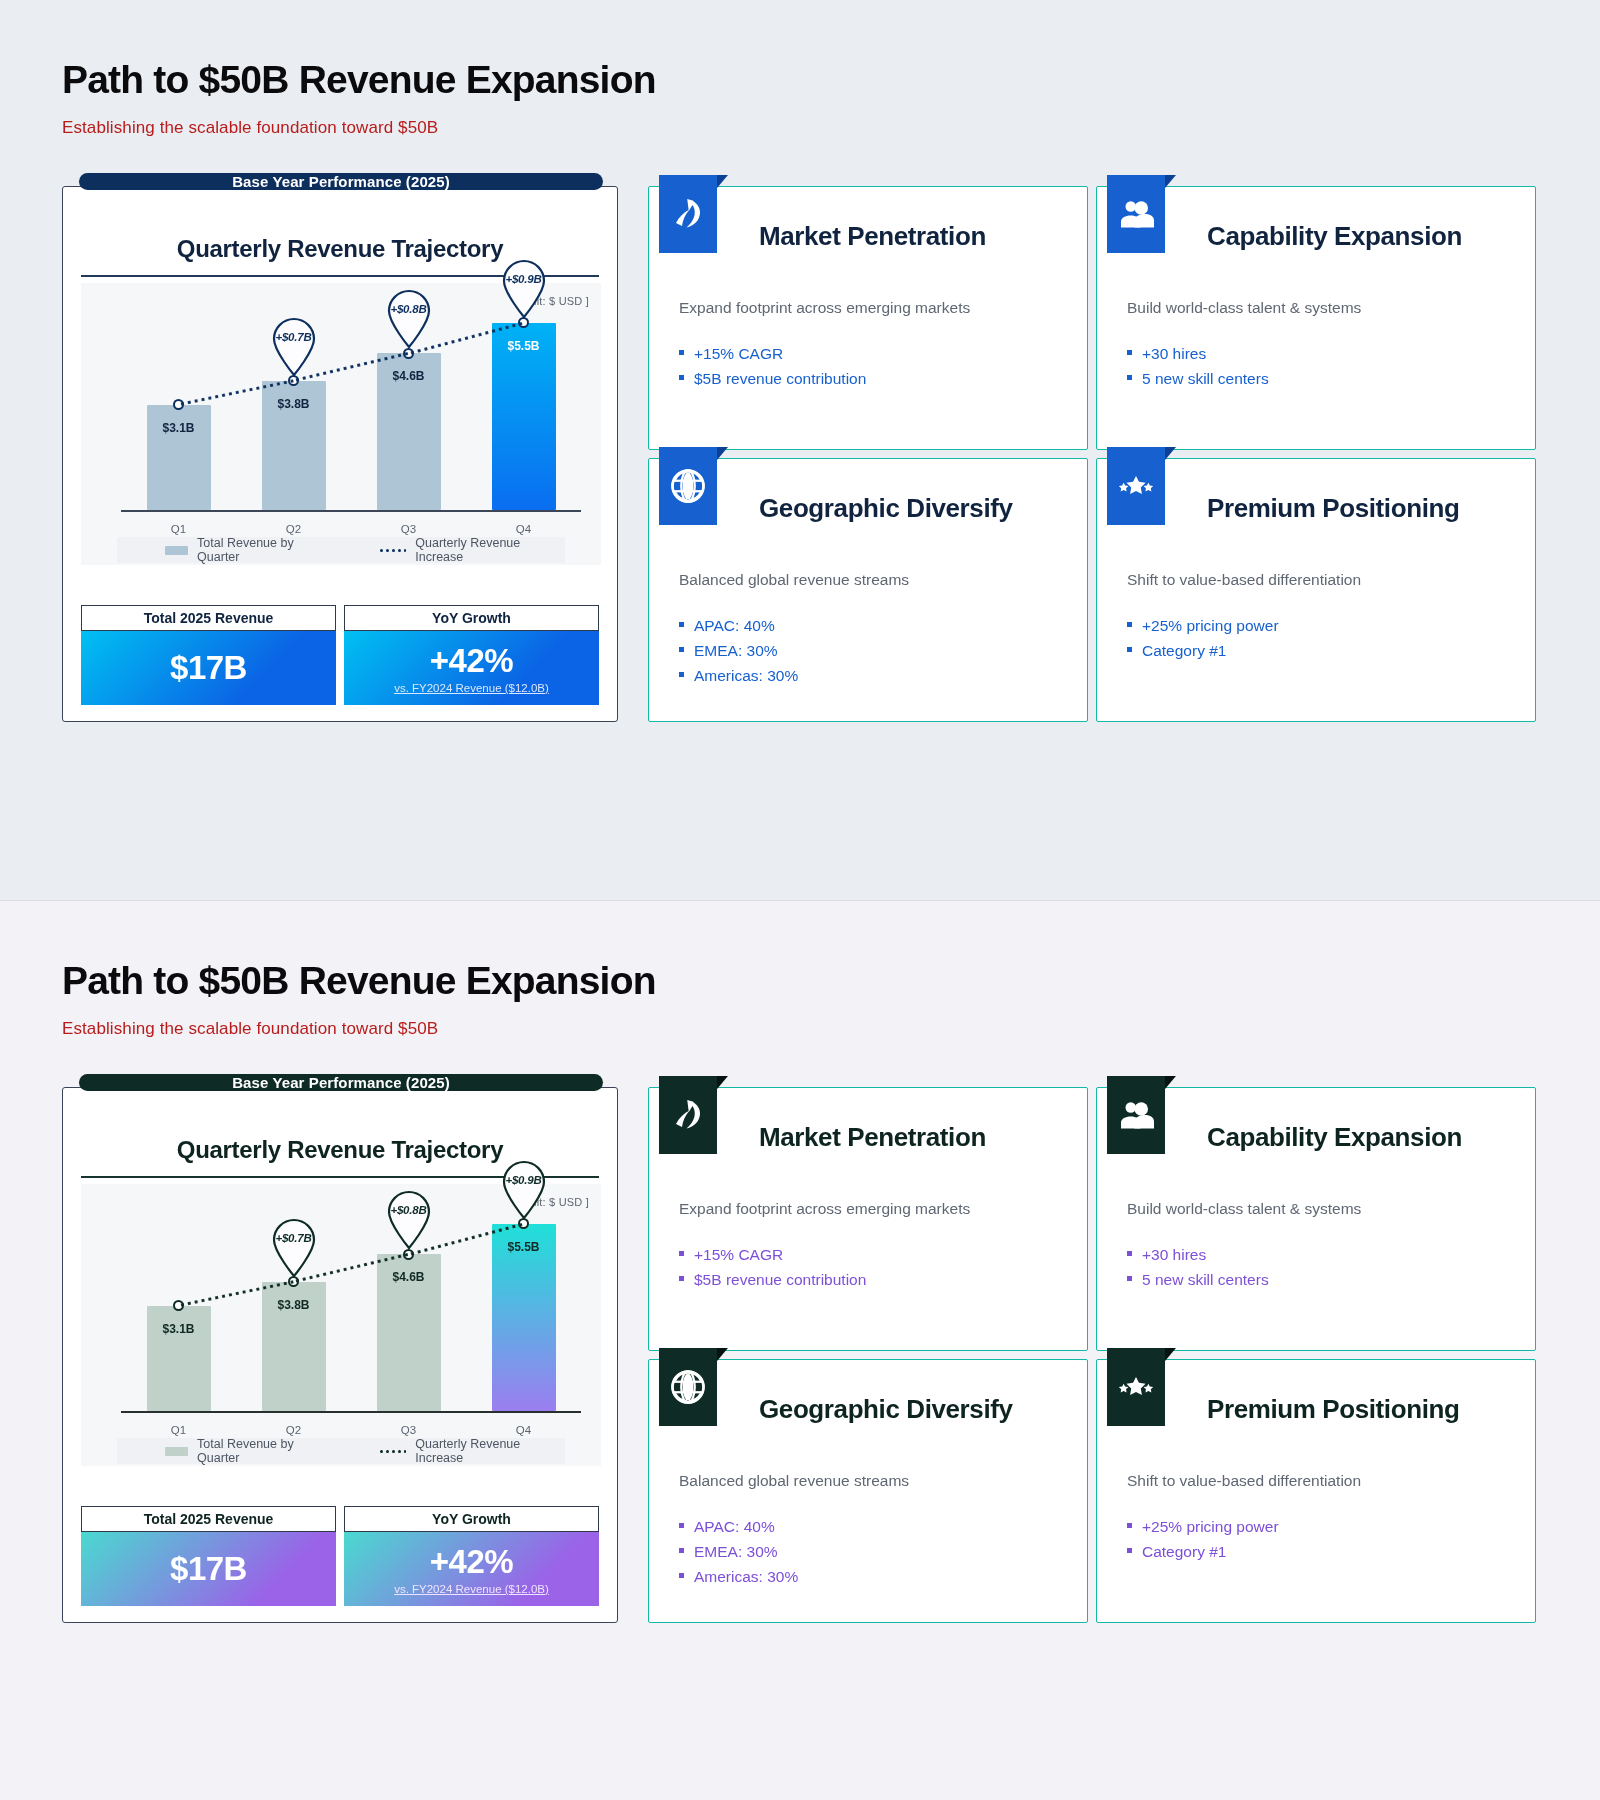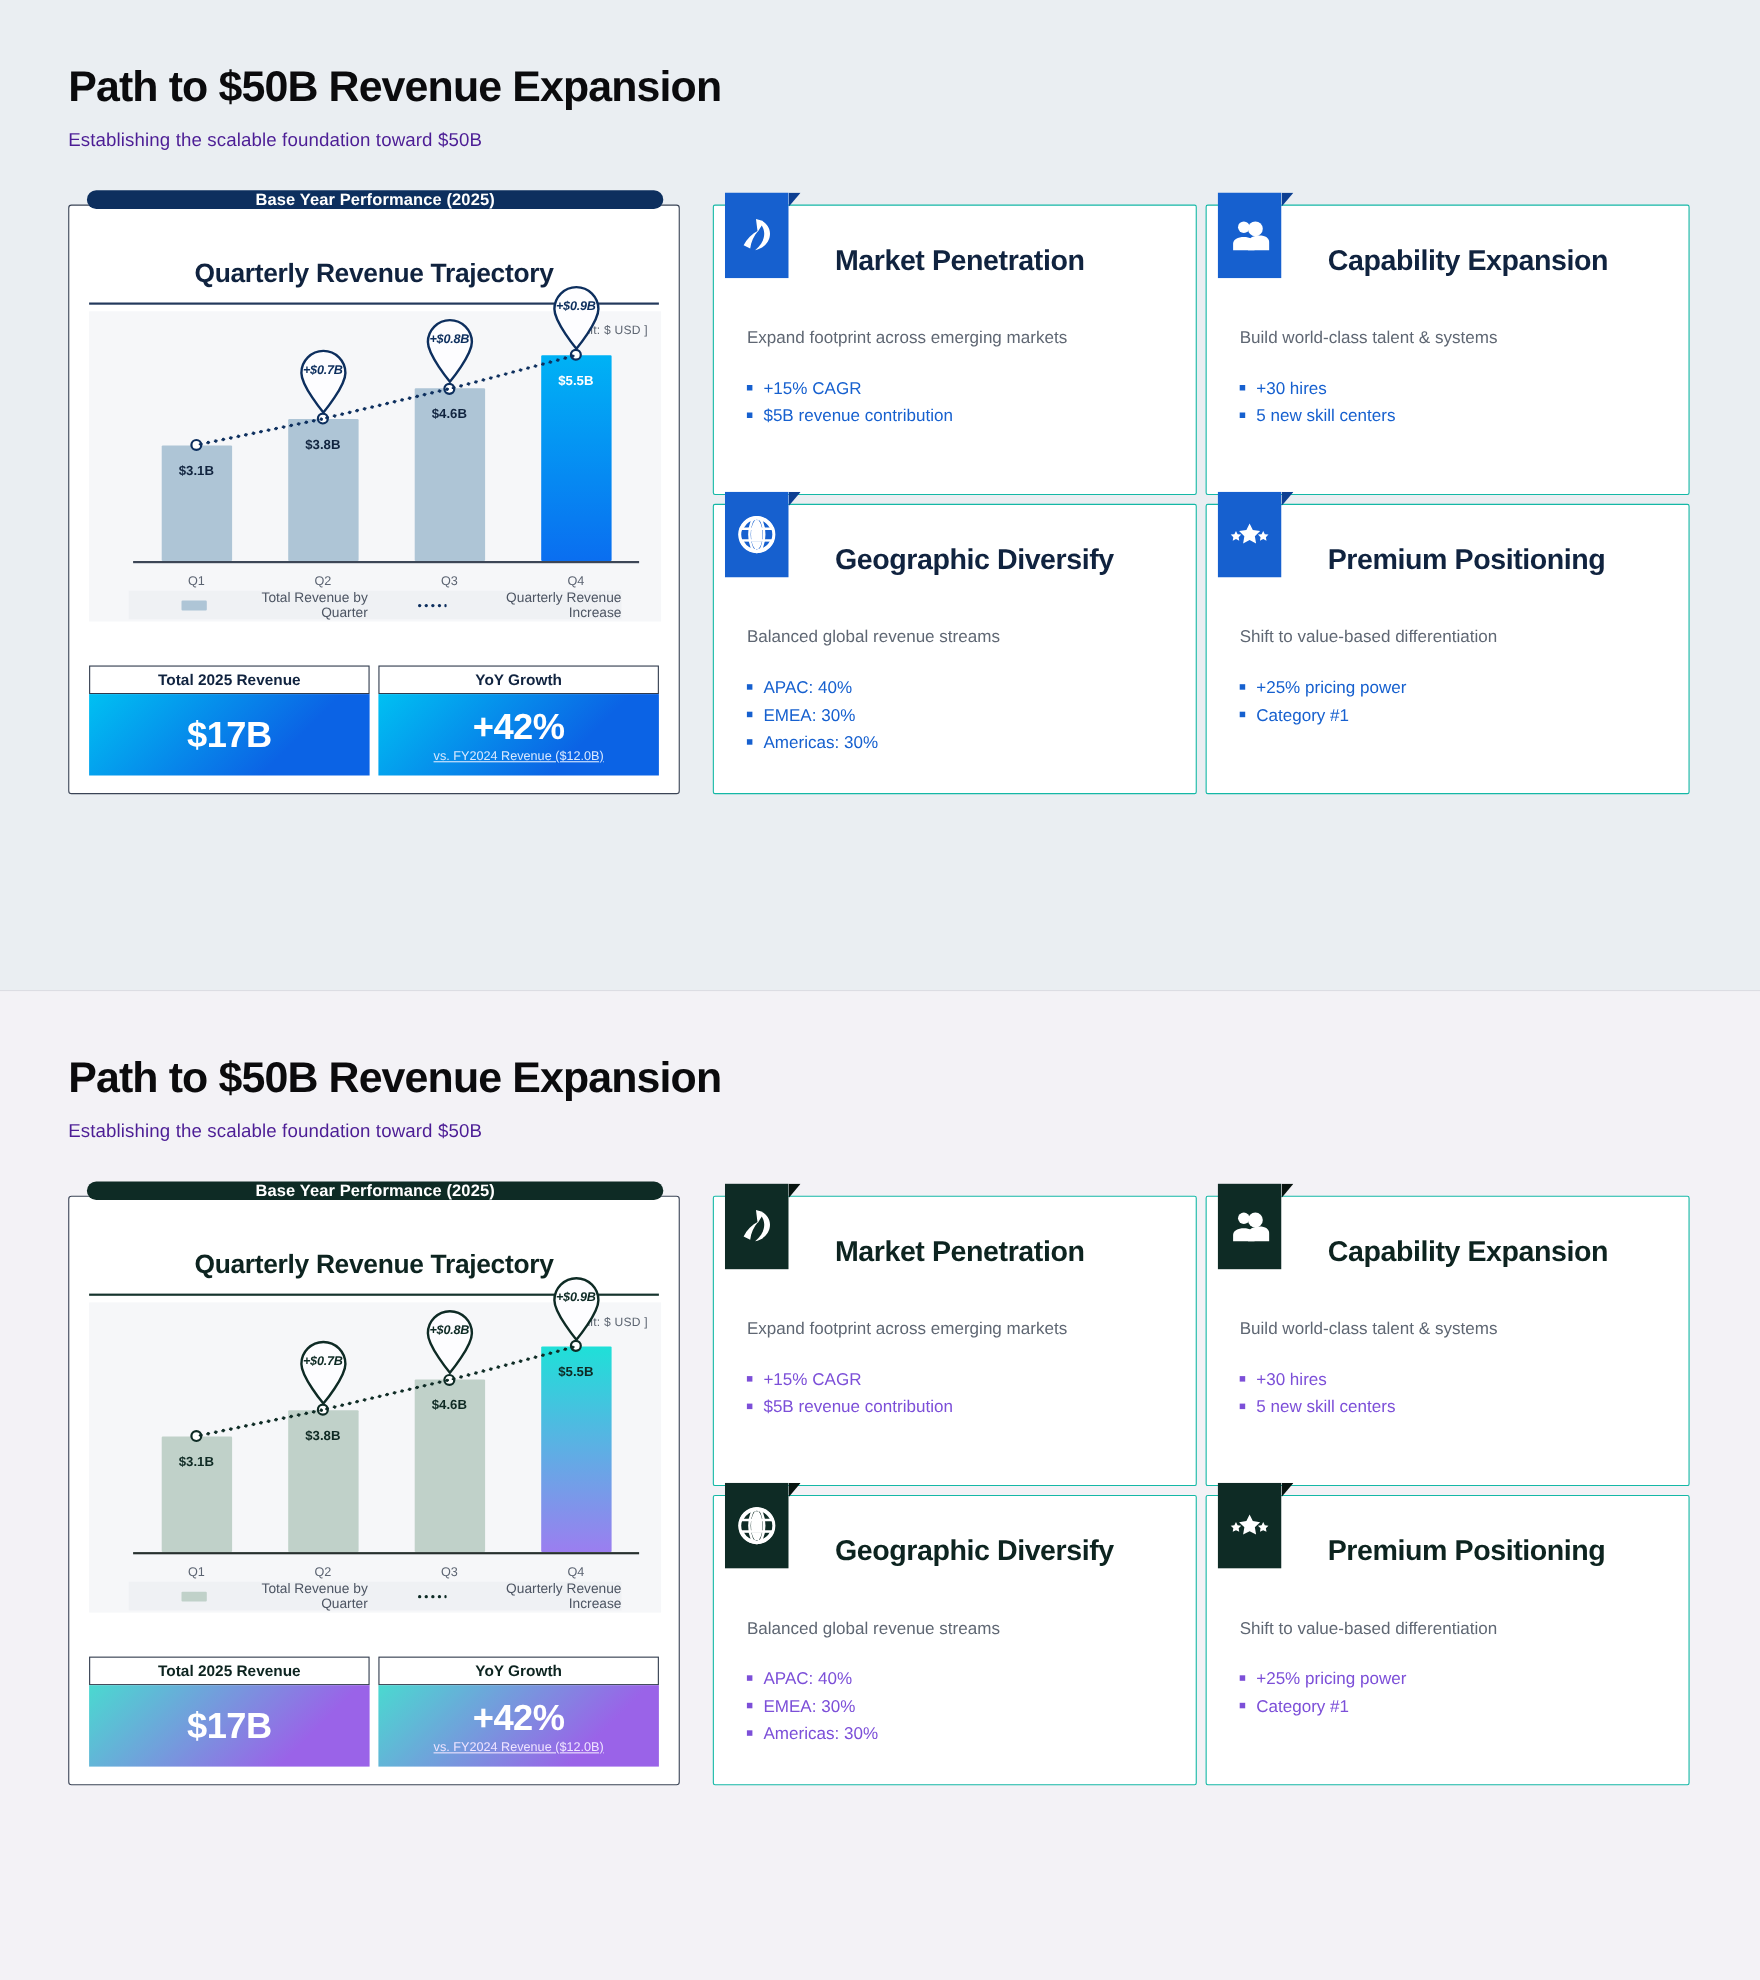--- a/index.html
+++ b/index.html
@@ -12,21 +12,21 @@
   .variant.light { background: #eaeef2; }
   .variant.dark-theme { background: #f3f2f6; border-top: 1px solid #dcdde3; }
 
   .page-title {
     position: absolute; left: 62px; top: 58px;
     font-size: 39px; font-weight: 800; letter-spacing: -0.8px;
     color: #0b0b0d;
   }
   .page-sub {
     position: absolute; left: 62px; top: 118px;
-    font-size: 17px; color: #4c1d95; letter-spacing: 0.1px;
+    font-size: 17px; color: #b91c1c; letter-spacing: 0.1px;
   }
 
   
   .chart-card {
     position: absolute; left: 62px; top: 186px;
     width: 556px; height: 536px;
     background: #fff;
     border: 1px solid #3a4456;
     border-radius: 3px;
   }
@@ -89,21 +89,20 @@
   .dark-theme .axis-line { background: #27302e; }
   .xtick {
     position: absolute; bottom: 30px; width: 64px; text-align: center;
     font-size: 11.5px; color: #5c6472;
   }
 
   .legend {
     position: absolute; left: 36px; right: 36px; bottom: 2px; height: 26px;
     background: #eff1f4; display: flex; align-items: center; gap: 46px;
     padding-left: 48px;
-    text-align: right;
   }
   .lg-item { display: flex; align-items: center; gap: 9px; font-size: 12.5px; color: #4d5563; }
   .lg-swatch { width: 24px; height: 9px; border-radius: 1px; }
   .light .lg-swatch { background: #aec5d6; }
   .dark-theme .lg-swatch { background: #c0d1c9; }
   .lg-dots { width: 26px; height: 4px; display: flex; gap: 3px; align-items: center; }
   .lg-dots i { width: 3px; height: 3px; border-radius: 50%; display: block; }
   .light .lg-dots i { background: #0d2f5e; }
   .dark-theme .lg-dots i { background: #0e2b25; }
 

